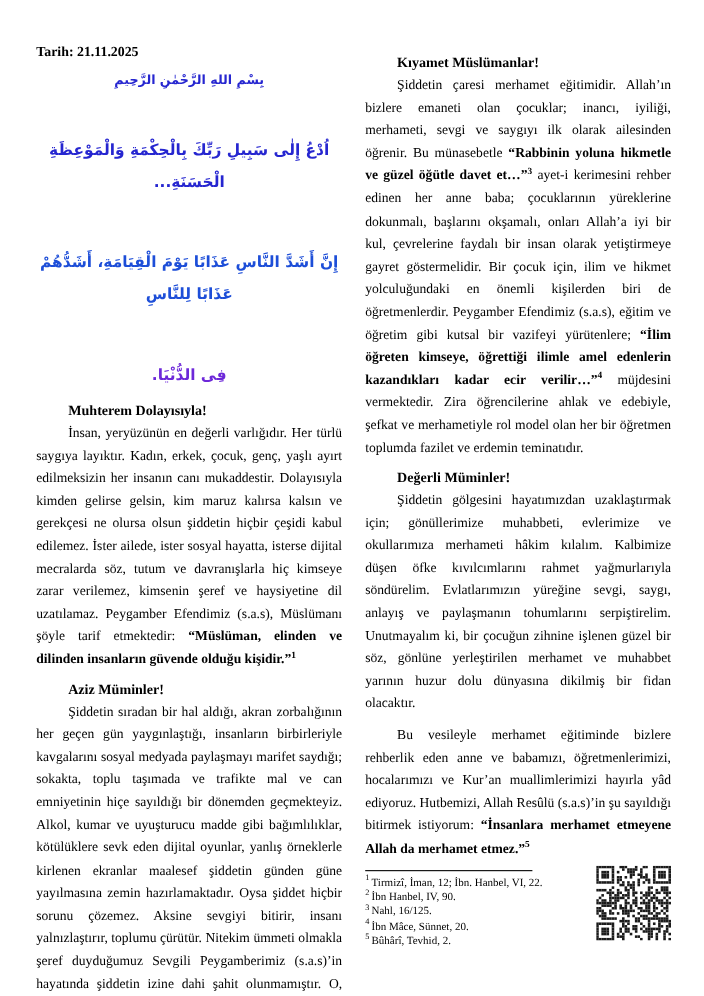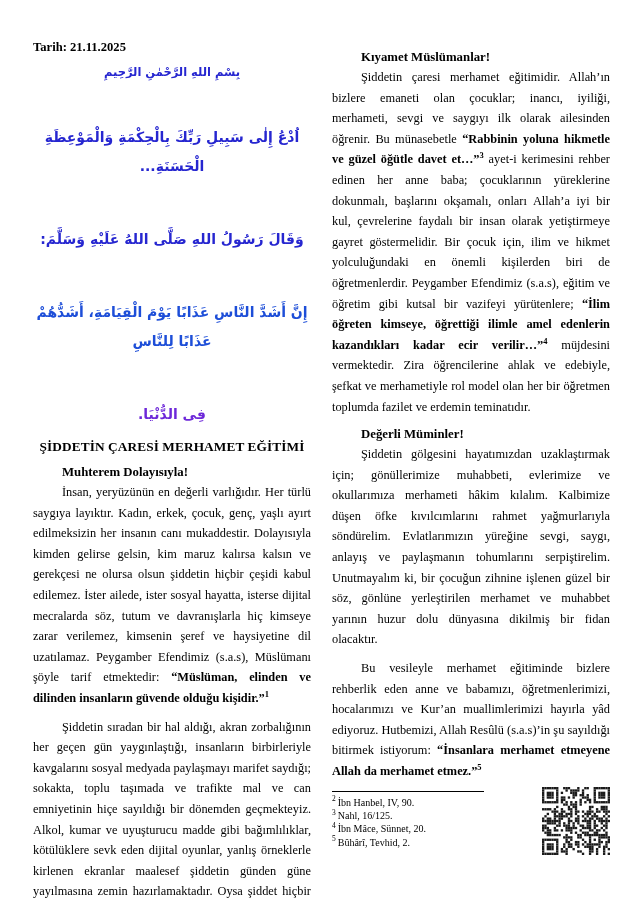--- a/index.html
+++ b/index.html
@@ -58,27 +58,26 @@
 </style>
 </head>
 <body>
 
 <div class="page">
 
   <div class="col">
     <div class="date-line">Tarih: 21.11.2025</div>
     <div class="bismillah arabic-accent" style="color: rgb(38, 38, 208);">بِسْمِ اللهِ الرَّحْمٰنِ الرَّحِيمِ</div>
     <div class="arabic-line arabic-accent" style="color: rgb(38, 38, 208);">اُدْعُ إِلٰى سَبِيلِ رَبِّكَ بِالْحِكْمَةِ وَالْمَوْعِظَةِ الْحَسَنَةِ...</div>
-    <div class="arabic-line arabic-accent" style="color: rgb(38, 38, 208);">وَقَالَ رَسُولُ اللهِ صَلَّى اللهُ عَلَيْهِ وَسَلَّمَ:</div>
     <div class="arabic-line arabic-accent" style="color: #1d4ed8;">إِنَّ أَشَدَّ النَّاسِ عَذَابًا يَوْمَ الْقِيَامَةِ، أَشَدُّهُمْ عَذَابًا لِلنَّاسِ</div>
     <div class="arabic-line arabic-accent" style="color: #6d28d9;">فِى الدُّنْيَا.</div>
-    <div class="doc-title">ŞİDDETİN ÇARESİ MERHAMET EĞİTİMİ</div>
     <div id="left-blocks">
         <p class="h">Muhterem Dolayısıyla!</p>
         <p class="body-p"><span>İnsan, yeryüzünün en değerli varlığıdır. Her türlü saygıya layıktır. Kadın, erkek, çocuk, genç, yaşlı ayırt edilmeksizin her insanın canı mukaddestir. Dolayısıyla kimden gelirse gelsin, kim maruz kalırsa kalsın ve gerekçesi ne olursa olsun şiddetin hiçbir çeşidi kabul edilemez. İster ailede, ister sosyal hayatta, isterse dijital mecralarda söz, tutum ve davranışlarla hiç kimseye zarar verilemez, kimsenin şeref ve haysiyetine dil uzatılamaz. Peygamber Efendimiz (s.a.s), Müslümanı şöyle tarif etmektedir: </span><span class="b">“Müslüman, elinden ve dilinden insanların güvende olduğu kişidir.”</span><sup class="b">1</sup></p>
+        <p class="h">Aziz Müminler!</p>
         <p class="body-p"><span>Şiddetin sıradan bir hal aldığı, akran zorbalığının her geçen gün yaygınlaştığı, insanların birbirleriyle kavgalarını sosyal medyada paylaşmayı marifet saydığı; sokakta, toplu taşımada ve trafikte mal ve can emniyetinin hiçe sayıldığı bir dönemden geçmekteyiz.  Alkol, kumar ve uyuşturucu madde gibi bağımlılıklar, kötülüklere sevk eden dijital oyunlar, yanlış örneklerle kirlenen ekranlar maalesef şiddetin günden güne yayılmasına zemin hazırlamaktadır. Oysa şiddet hiçbir sorunu çözemez. Aksine sevgiyi bitirir, insanı yalnızlaştırır, toplumu çürütür. Nitekim ümmeti olmakla şeref duyduğumuz Sevgili Peygamberimiz (s.a.s)’in hayatında şiddetin izine dahi şahit olunmamıştır. O, </span><span class="b">“Kıyamet gününde azabın şiddetlisini görecek olanlar, dünyadayken insanlara şiddet gösterenlerdir”</span><sup class="b">2</sup><span> buyurarak şiddetin ve zulmün asla karşılıksız kalmayacağını haber vermiştir.</span></p>
       </div>
   </div>
 
   <div class="col">
     <div id="right-blocks">
         <p class="h">Kıyamet Müslümanlar!</p>
         <p class="body-p"><span>Şiddetin çaresi merhamet eğitimidir. Allah’ın bizlere emaneti olan çocuklar; inancı, iyiliği, merhameti, sevgi ve saygıyı ilk olarak ailesinden öğrenir. Bu münasebetle </span><span class="b">“Rabbinin yoluna hikmetle ve güzel öğütle davet et…”</span><sup class="b">3</sup><span> ayet-i kerimesini rehber edinen her anne baba; çocuklarının yüreklerine dokunmalı, başlarını okşamalı, onları Allah’a iyi bir kul, çevrelerine faydalı bir insan olarak yetiştirmeye gayret göstermelidir. Bir çocuk için, ilim ve hikmet yolculuğundaki en önemli kişilerden biri de öğretmenlerdir. Peygamber Efendimiz (s.a.s), eğitim ve öğretim gibi kutsal bir vazifeyi yürütenlere; </span><span class="b">“İlim öğreten kimseye, öğrettiği ilimle amel edenlerin kazandıkları kadar ecir verilir…”</span><sup class="b">4</sup><span> müjdesini vermektedir. Zira öğrencilerine ahlak ve edebiyle, şefkat ve merhametiyle rol model olan her bir öğretmen toplumda fazilet ve erdemin teminatıdır.</span></p>
         <p class="h">Değerli Müminler!</p>
         <p class="body-p"><span>Şiddetin gölgesini hayatımızdan uzaklaştırmak için; gönüllerimize muhabbeti, evlerimize ve okullarımıza merhameti hâkim kılalım. Kalbimize düşen öfke kıvılcımlarını rahmet yağmurlarıyla söndürelim. Evlatlarımızın yüreğine sevgi, saygı, anlayış ve paylaşmanın tohumlarını serpiştirelim. Unutmayalım ki, bir çocuğun zihnine işlenen güzel bir söz, gönlüne yerleştirilen merhamet ve muhabbet yarının huzur dolu dünyasına dikilmiş bir fidan olacaktır.</span></p>
@@ -505,20 +504,21 @@
             <rect x="23.45" y="65.66" width="2.34" height="2.34"></rect>
             <rect x="39.86" y="65.66" width="2.34" height="2.34"></rect>
             <rect x="46.90" y="65.66" width="2.34" height="2.34"></rect>
             <rect x="53.93" y="65.66" width="2.34" height="2.34"></rect>
             <rect x="60.97" y="65.66" width="2.34" height="2.34"></rect>
             <rect x="65.66" y="65.66" width="2.34" height="2.34"></rect>
           </svg>
         </div>
       <div class="fn-sep"></div>
       <div id="footnotes">
+          <div class="fn"><sup>1</sup><span>Tirmizî, İman, 12; İbn. Hanbel, VI, 22.</span></div>
           <div class="fn"><sup>2</sup><span>İbn Hanbel, IV, 90.</span></div>
           <div class="fn"><sup>3</sup><span>Nahl, 16/125.</span></div>
           <div class="fn"><sup>4</sup><span>İbn Mâce, Sünnet, 20.</span></div>
           <div class="fn"><sup>5</sup><span>Bûhârî, Tevhid, 2.</span></div>
         </div>
     </div>
 
   </div>
 
 </div>

